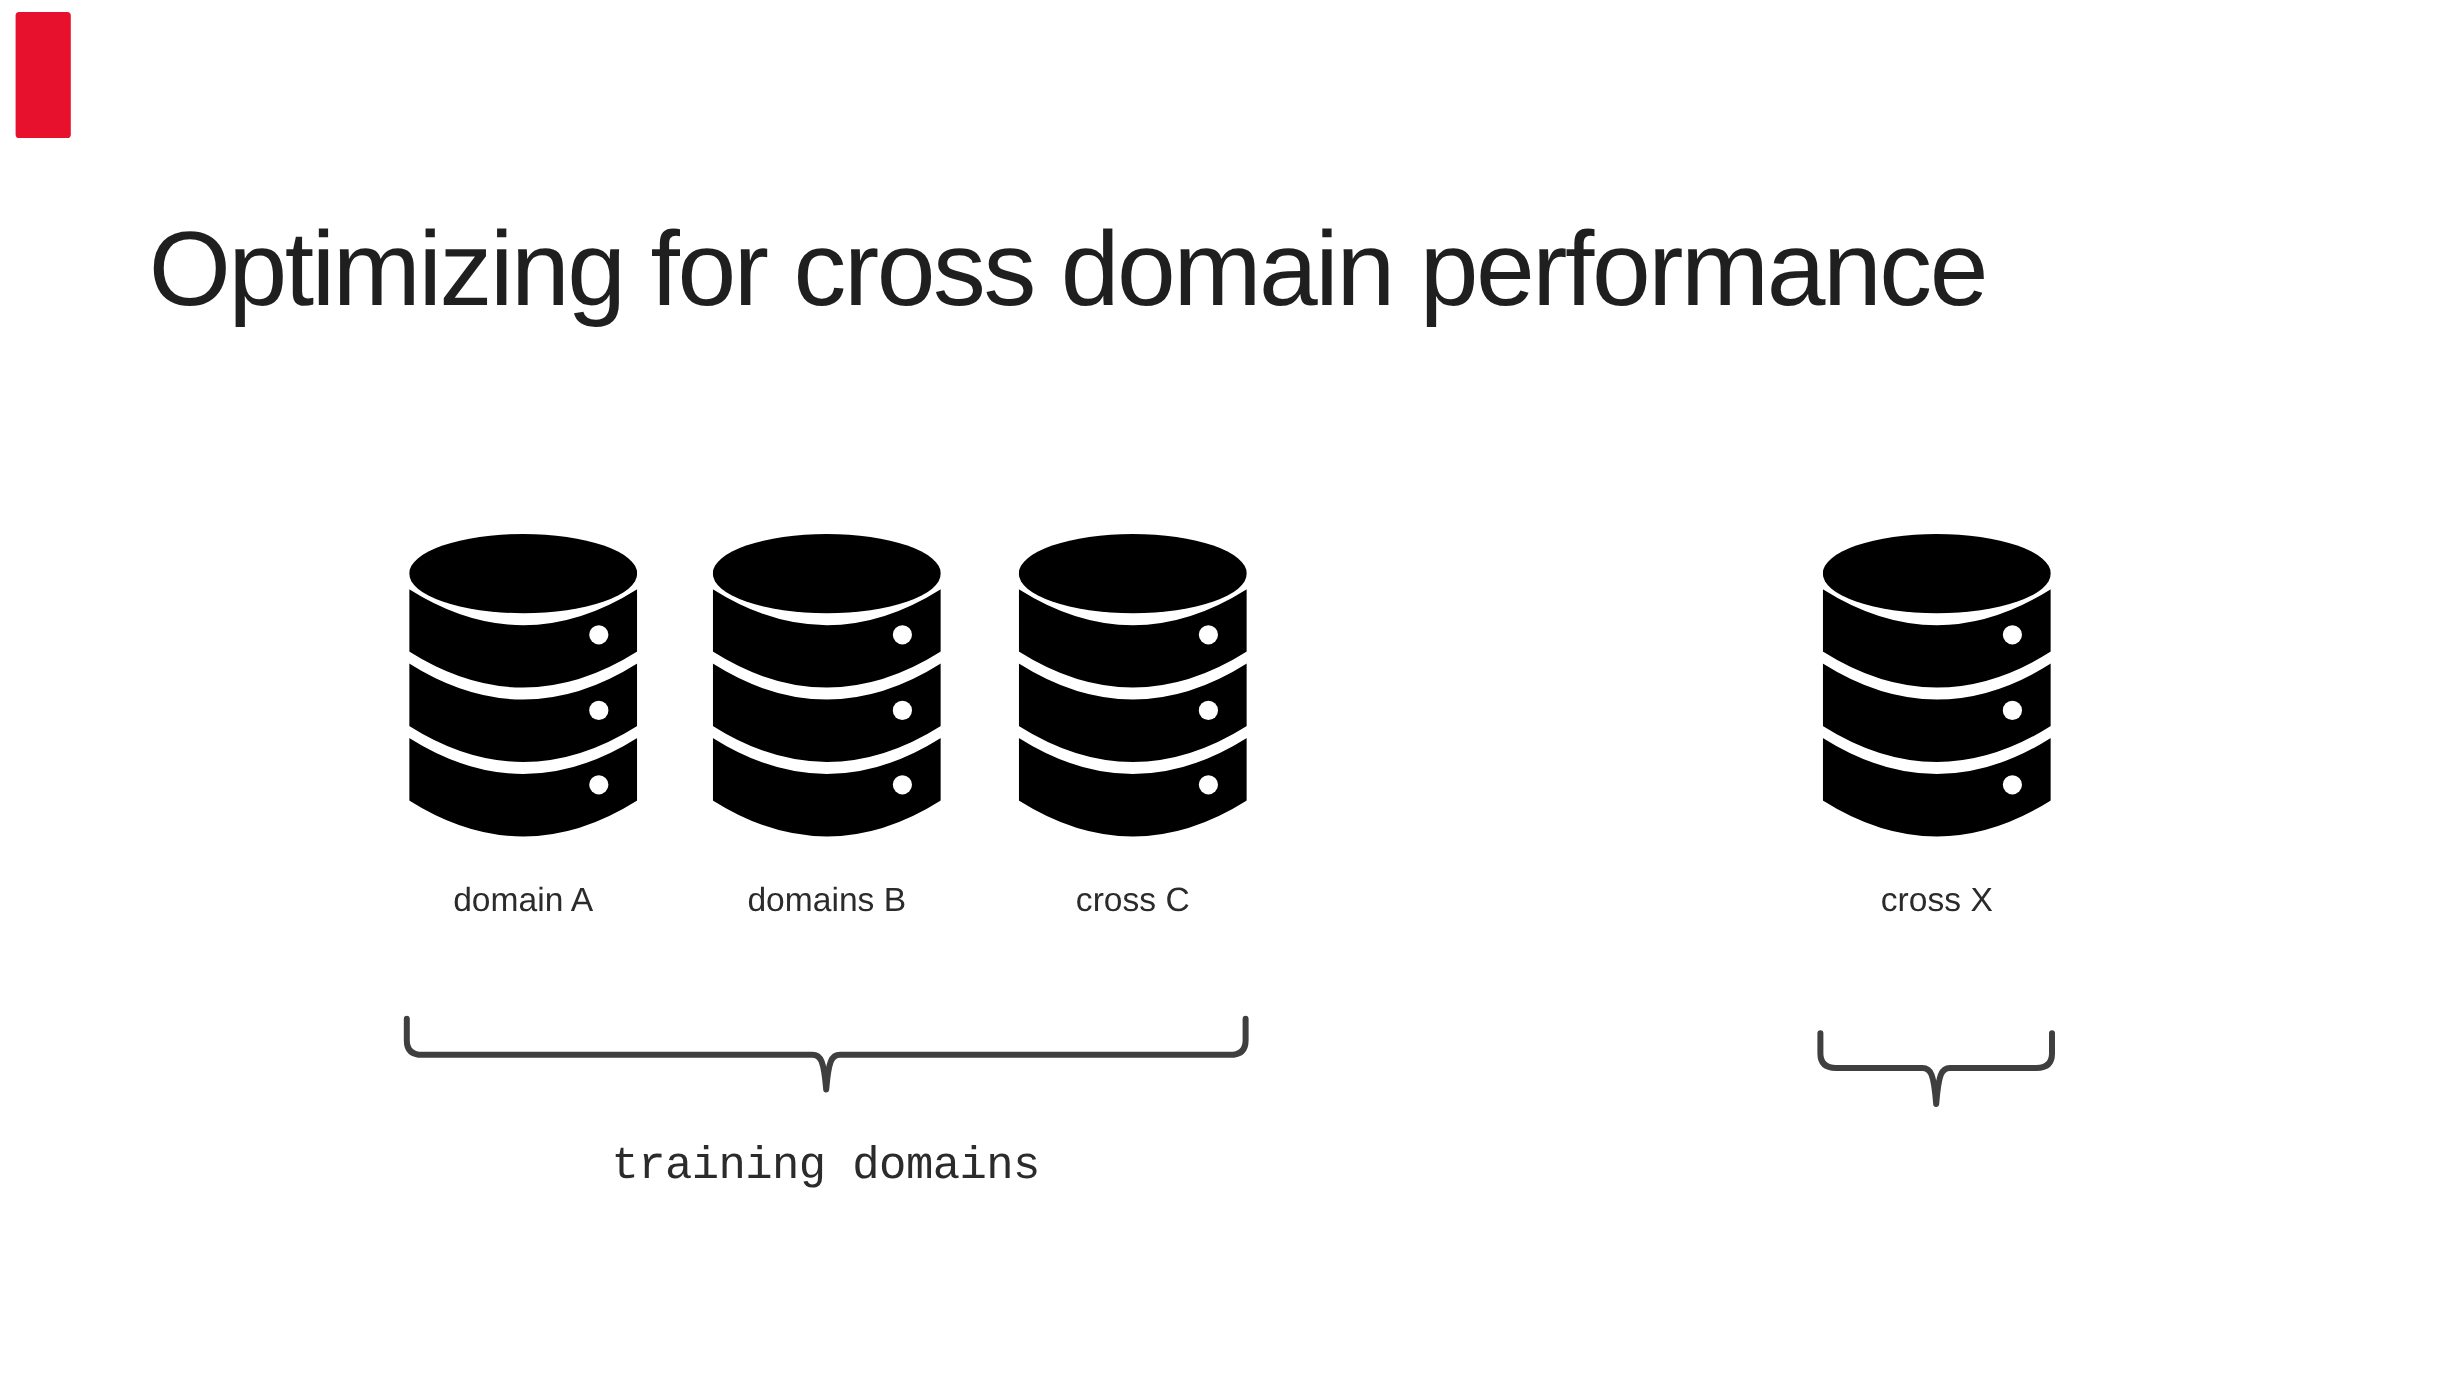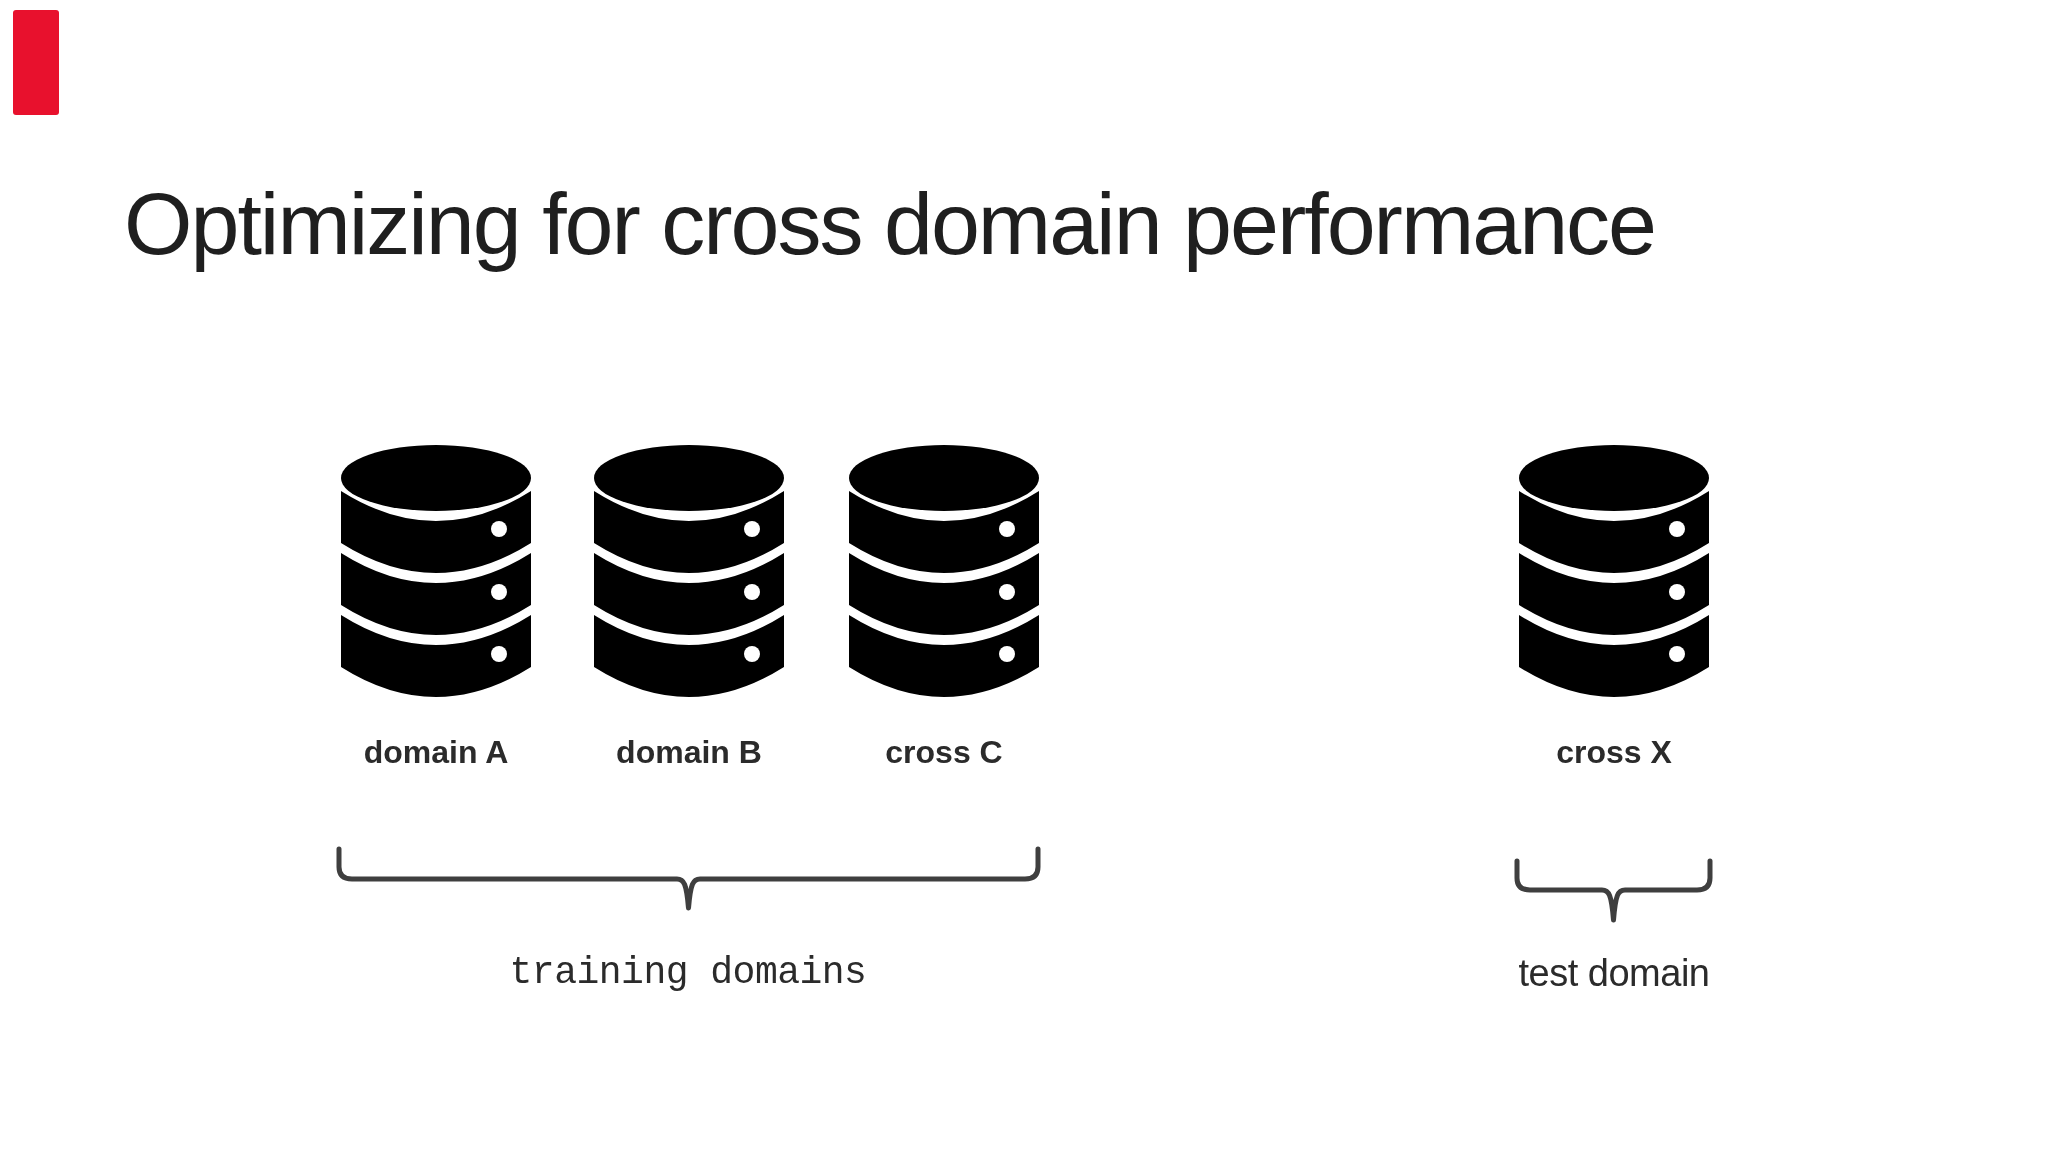--- a/index.html
+++ b/index.html
@@ -47,22 +47,22 @@
     width: 190px;
     height: 253px;
   }
   .db .body { fill: #000000; }
   .db .dot  { fill: #ffffff; }
   .domain-label {
     position: absolute;
     top: 736px;
     width: 300px;
     text-align: center;
-    font-size: 32px;
-    font-weight: 700;
+    font-size: 28px;
+    font-weight: 400;
     line-height: 1;
     color: #2b2b2b;
     white-space: nowrap;
   }
   .brace-overlay {
     position: absolute;
     left: 0;
     top: 0;
     width: 2048px;
     height: 1152px;
@@ -154,25 +154,24 @@
         <path d="M0,108 Q95,168 190,108 L190,160 Q95,220 0,160 Z"></path>
         <path d="M0,170 Q95,230 190,170 L190,222 Q95,282 0,222 Z"></path>
       </g>
       <circle class="dot" cx="158" cy="84" r="8"></circle>
       <circle class="dot" cx="158" cy="147" r="8"></circle>
       <circle class="dot" cx="158" cy="209" r="8"></circle>
     </svg>
   </div>
 
   <div class="domain-label lab-a">domain A</div>
-  <div class="domain-label lab-b">domain B</div>
+  <div class="domain-label lab-b">domains B</div>
   <div class="domain-label lab-c">cross C</div>
   <div class="domain-label lab-x">cross X</div>
 
   <svg class="brace-overlay" aria-hidden="true">
     <path d="M339,849 L339,867 Q339,879 352,879 L677,879 C684,879 686.5,884 688.5,908 C690.5,884 693,879 700,879 L1025,879 Q1038,879 1038,867 L1038,849"></path>
     <path d="M1517,861 L1517,878 Q1517,890 1530,890 L1602,890 C1609,890 1611.5,895 1613.5,920 C1615.5,895 1618,890 1625,890 L1697,890 Q1710,890 1710,878 L1710,861"></path>
   </svg>
 
   <div class="caption training">training domains</div>
-  <div class="caption test">test domain</div>
 
 </div>
 
 </body></html>

